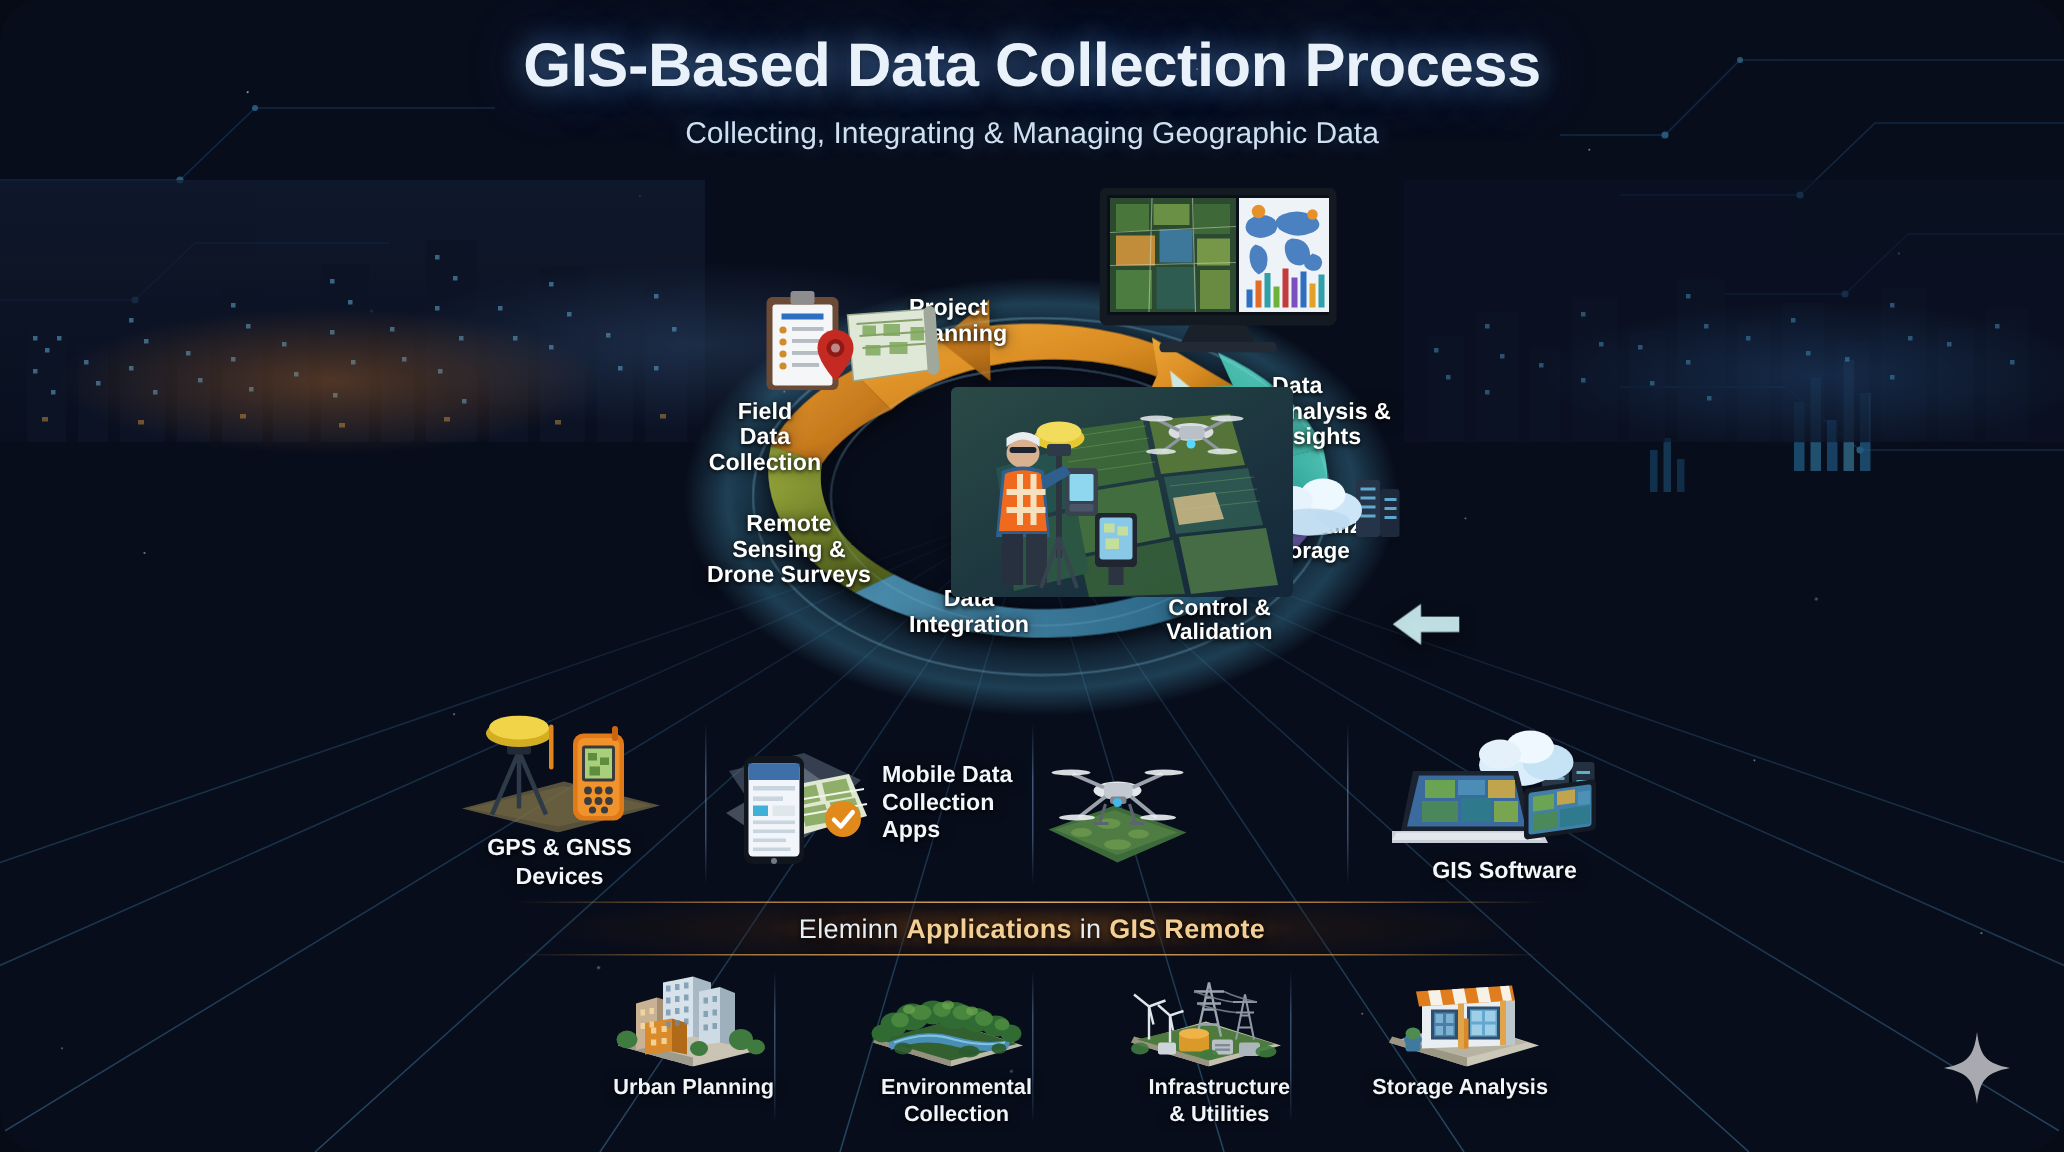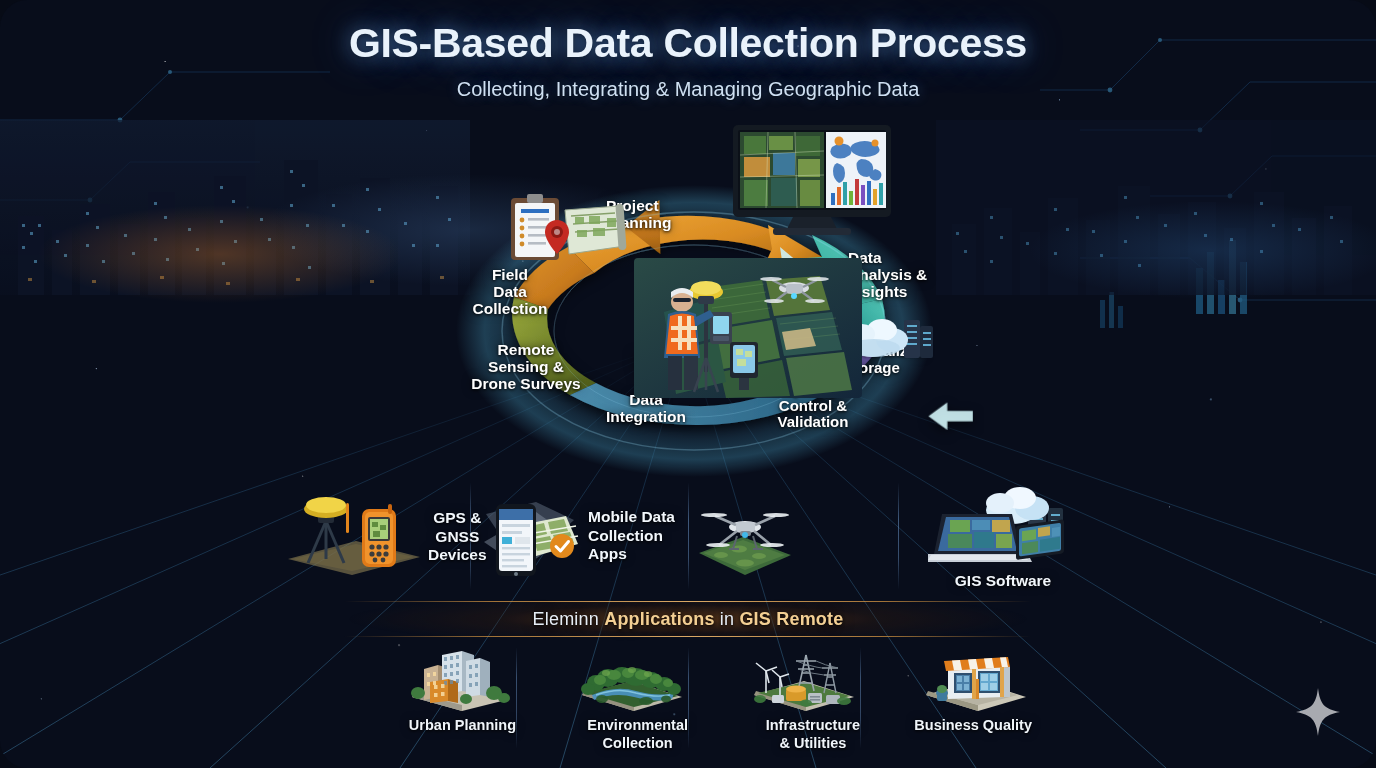--- a/index.html
+++ b/index.html
@@ -725,21 +725,21 @@
       <rect x="40" y="103" width="78" height="7" rx="3" fill="#222a36"></rect>
     </svg>
   </div>
 
   <div class="tools-row">
 
     <div class="tool-divider" style="left:192px;"></div>
     <div class="tool-divider" style="left:410px;"></div>
     <div class="tool-divider" style="left:620px;"></div>
 
-    <div class="tool" style="left:0px; width:190px; flex-direction:row; justify-content:space-between;">
+    <div class="tool" style="left:0px; width:190px; flex-direction:column; justify-content:center;">
       <div style="width:150px;height:78px;">
         <svg width="150" height="78" viewBox="0 0 150 78">
 
           <polygon points="10,62 78,44 142,60 74,78" fill="#9a8c5a" opacity=".55"></polygon>
           <polygon points="14,62 78,47 136,60 74,74" fill="#6f6542" opacity=".6"></polygon>
 
           <g stroke="#2e3a48" stroke-width="3" fill="none">
             <path d="M48 24 L30 66"></path>
               <path d="M48 24 L66 66"></path>
               <path d="M48 24 L48 62"></path>
@@ -1130,21 +1130,21 @@
           <rect x="52" y="20" width="4" height="30" fill="#e0a44a"></rect>
           <rect x="80" y="18" width="4" height="30" fill="#e0a44a"></rect>
 
           <g>
               <ellipse cx="22" cy="44" rx="6" ry="4" fill="#3f7a9e"></ellipse>
               <rect x="17" y="44" width="10" height="8" rx="2" fill="#3f7a9e"></rect>
              <ellipse cx="22" cy="40" rx="5" ry="4" fill="#4f8c52"></ellipse>
             </g>
         </svg>
       </div>
-      <div class="app-label" style="white-space:pre-line;">Business Quality</div>
+      <div class="app-label" style="white-space:pre-line;">Storage Analysis</div>
     </div>
   </div>
 
   <div class="sparkle">
     <svg width="44" height="48" viewBox="0 0 44 48">
       <path d="M22 0 C24 16 28 21 44 24 C28 27 24 32 22 48 C20 32 16 27 0 24 C16 21 20 16 22 0 Z" fill="#a8aab0"></path>
     </svg>
   </div>
 
 </div>

